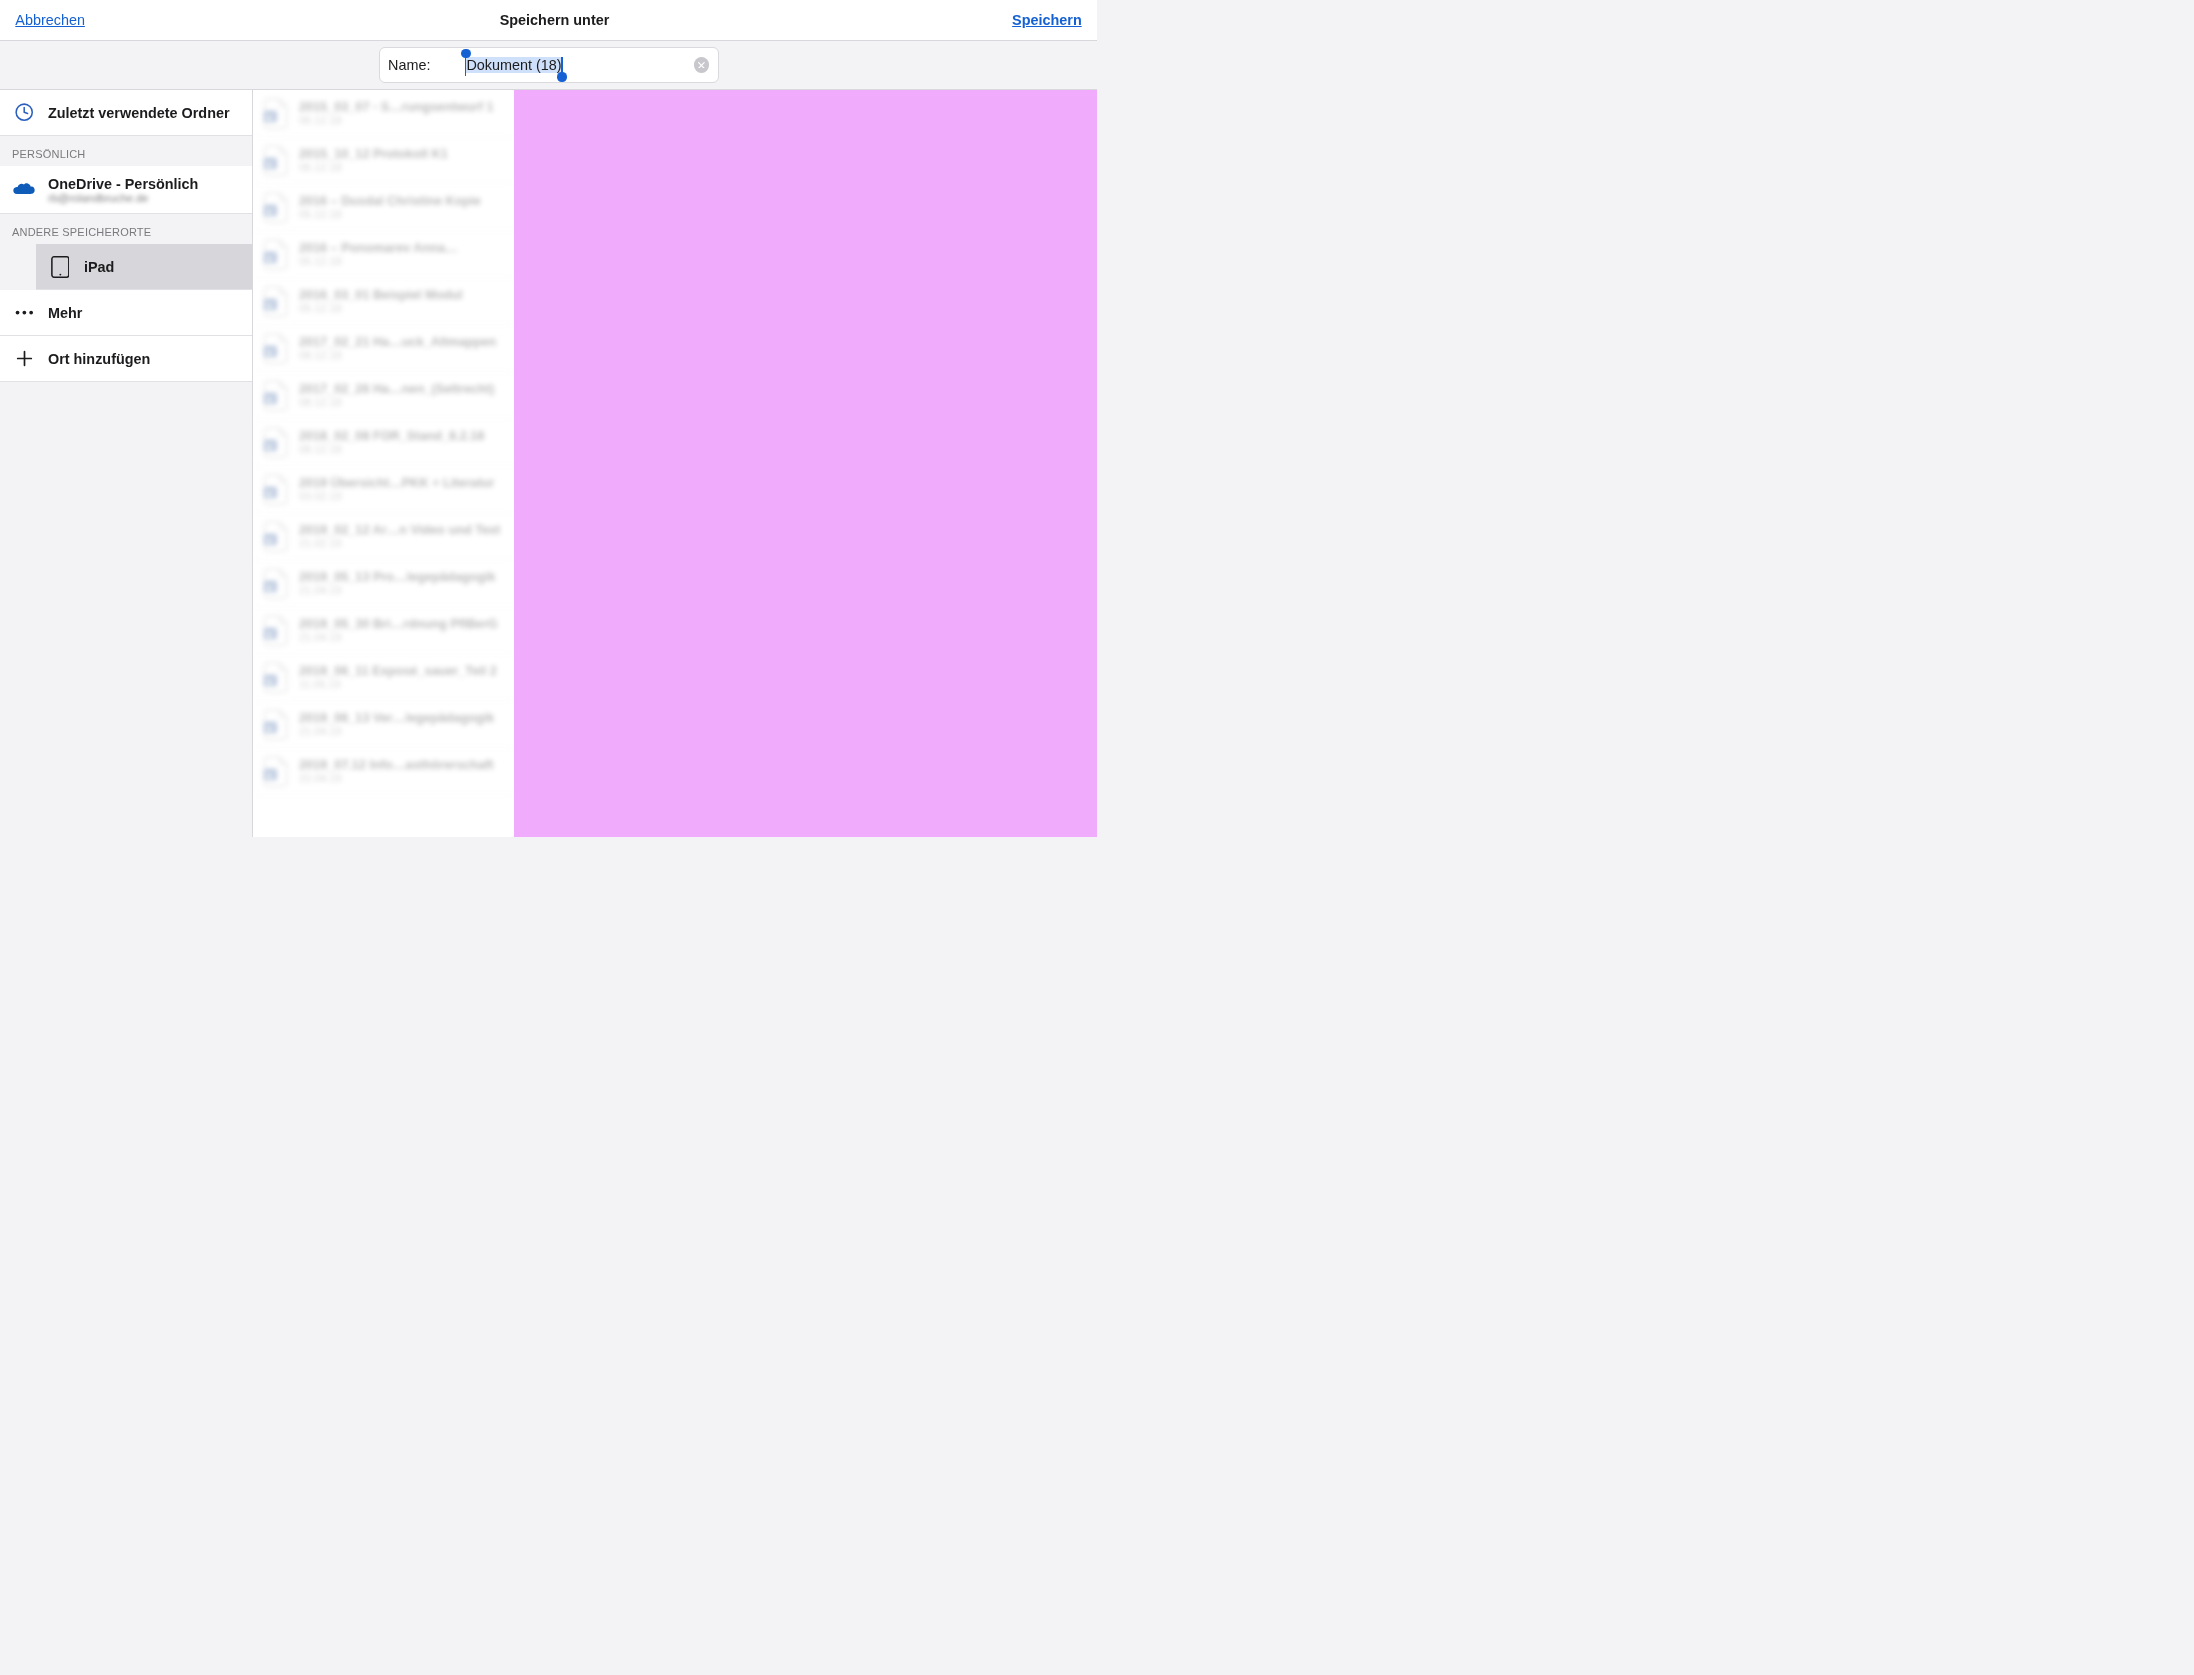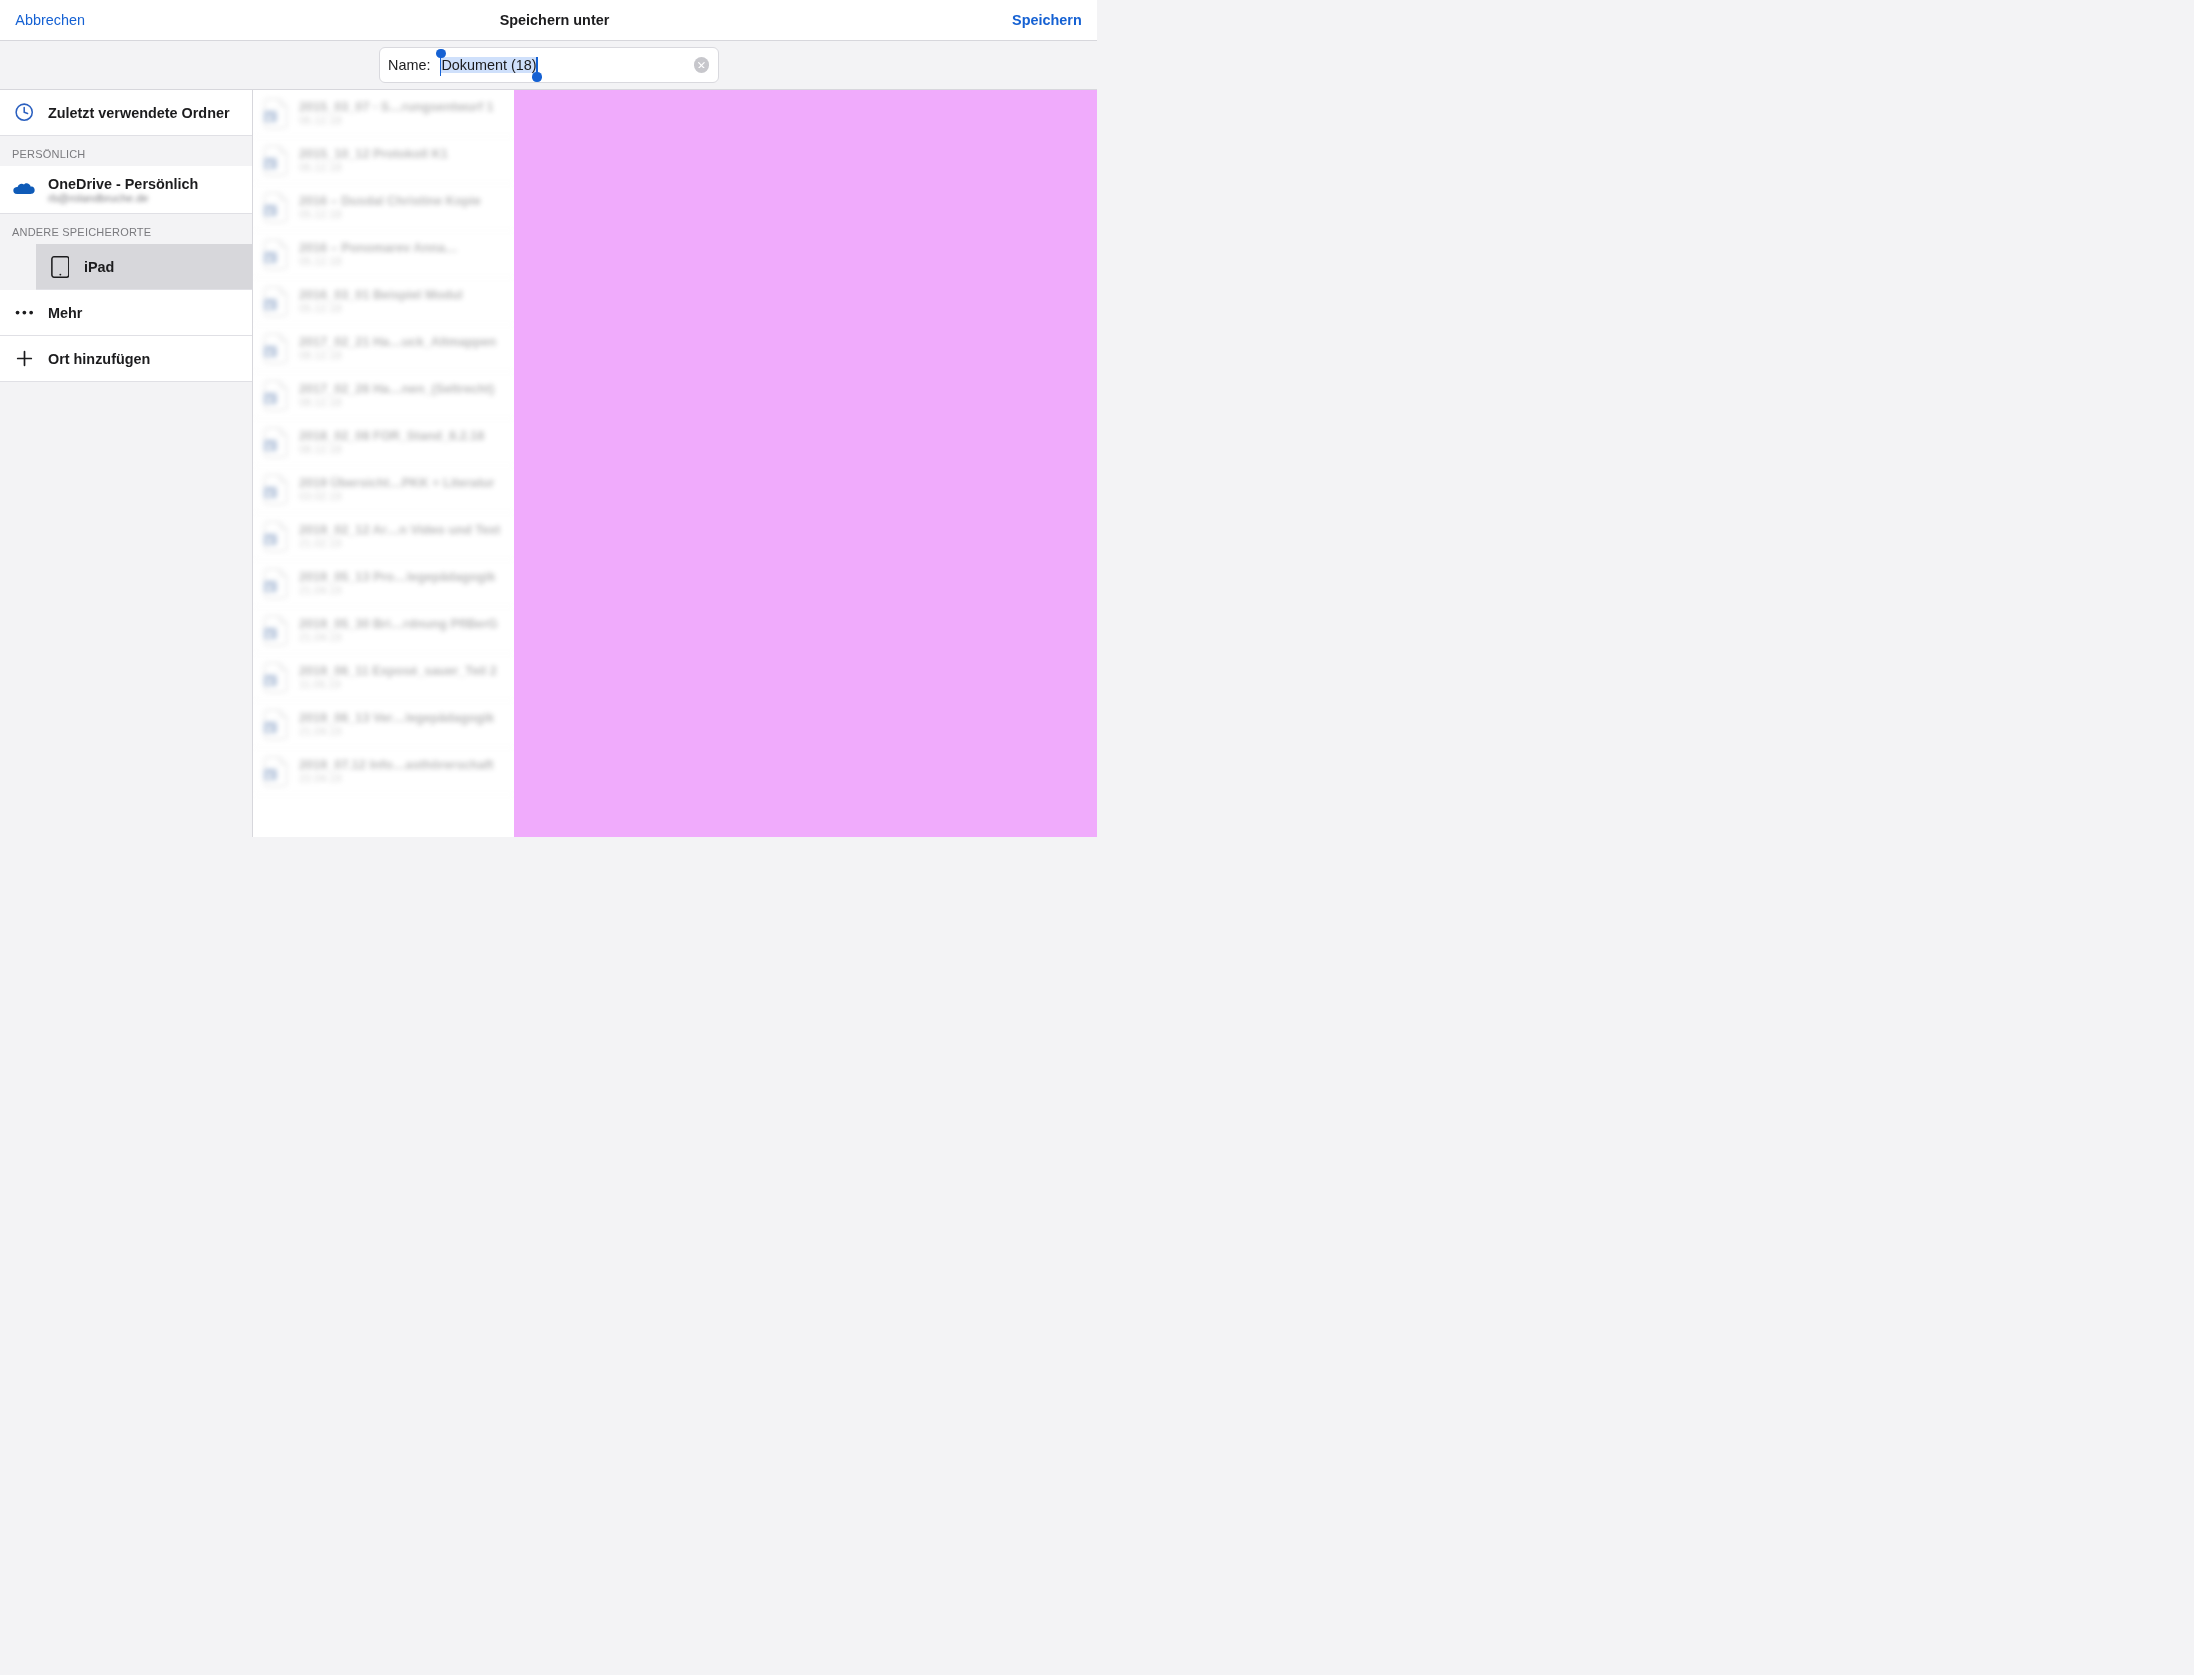--- a/index.html
+++ b/index.html
@@ -20,20 +20,21 @@
       display:flex;
       align-items:center;
       border-bottom:0.8px solid #d7d7dc;
       background:#ffffff;
       padding:0 15.3px;
     }
     .header .cancel, .header .save {
       color:#1561d3;
       font-size:14.4px;
       cursor:pointer;
+      text-decoration:underline;
     }
     .header .title {
       position:absolute;
       left:12px; right:0;
       text-align:center;
       font-size:14.4px;
       font-weight:600;
       color:#1c1c1e;
       pointer-events:none;
     }
@@ -50,20 +51,21 @@
     .namebox {
       display:flex;
       align-items:center;
       background:#ffffff;
       border:0.8px solid #d9d9de;
       border-radius:6px;
       height:36px;
       width:340px;
       padding:0 8.5px;
       position:relative;
+      gap:25px;
     }
     .namebox .label {
       font-size:14.4px;
       color:#1c1c1e;
       margin-right:10.2px;
     }
     .namebox .value-wrap {
       position:relative;
       flex:0 0 auto;
     }

